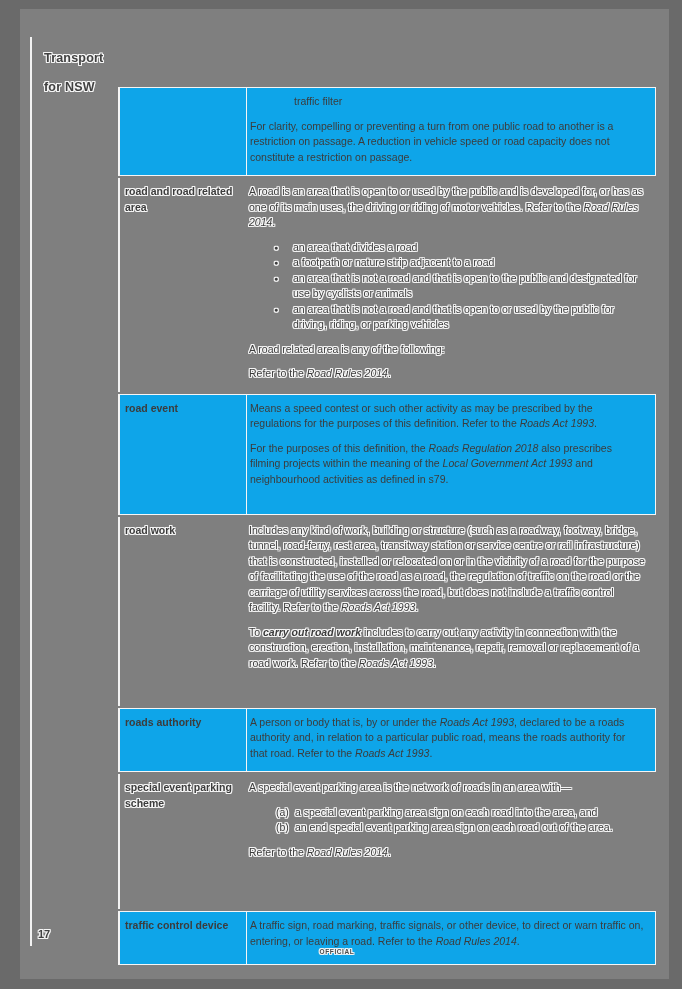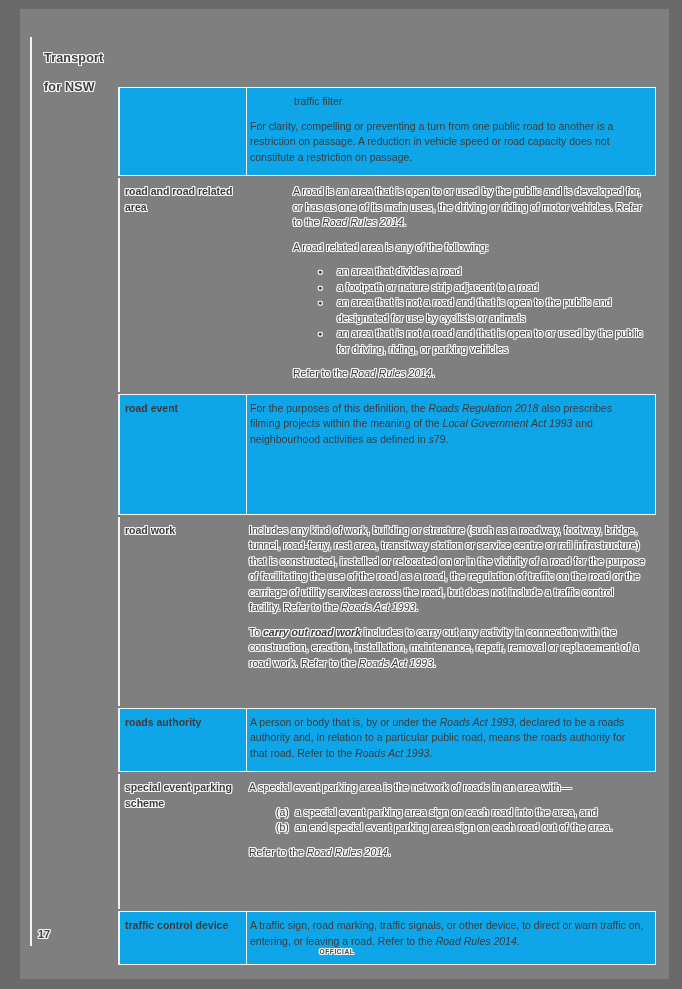--- a/index.html
+++ b/index.html
@@ -44,21 +44,21 @@
     border-left:2px solid #f2f2f2;
     margin-bottom:2px;
     box-sizing:border-box;
   }
   .row.shaded{
     background:#0ea5e9;
     border:1px solid #f5f5f5;
     border-left:2px solid #f5f5f5;
   }
   .row:nth-child(1){min-height:79px;}
-  .row:nth-child(2){min-height:198px;gap:44px;}
+  .row:nth-child(2){min-height:198px;}
   .row:nth-child(3){min-height:121px;}
   .row:nth-child(4){min-height:189px;}
   .row:nth-child(5){min-height:61px;}
   .row:nth-child(6){min-height:135px;}
   .row:nth-child(7){min-height:54px;}
   .term-cell{
     width:126px;flex:none;box-sizing:border-box;
     padding:6px 6px 4px 5px;
     font-weight:700;
   }
@@ -102,45 +102,46 @@
         <div class="term-cell"></div>
         <div class="def-cell">
           <div class="blk indent"><span>traffic filter</span></div>
           <div class="blk"><span>For clarity, compelling or preventing a turn from one public road to another is a restriction on passage. A reduction in vehicle speed or road capacity does not constitute a restriction on passage.</span></div>
         </div>
       </div>
       <div class="row plain ol">
         <div class="term-cell">road and road related area</div>
         <div class="def-cell">
           <div class="blk"><span>A road is an area that is open to or used by the public and is developed for, or has as one of its main uses, the driving or riding of motor vehicles. Refer to the </span><span class="seg-i">Road Rules 2014</span><span>.</span></div>
-          <div class="blk"><span>A road related area is any of the following:</span></div>
           <div class="blk">
             <div class="li">
               <span class="marker" style="font-size: 7px;">●</span>
               <span class="li-text"><span>an area that divides a road</span></span>
             </div>
             <div class="li">
               <span class="marker" style="font-size: 7px;">●</span>
               <span class="li-text"><span>a footpath or nature strip adjacent to a road</span></span>
             </div>
             <div class="li">
               <span class="marker" style="font-size: 7px;">●</span>
               <span class="li-text"><span>an area that is not a road and that is open to the public and designated for use by cyclists or animals</span></span>
             </div>
             <div class="li">
               <span class="marker" style="font-size: 7px;">●</span>
               <span class="li-text"><span>an area that is not a road and that is open to or used by the public for driving, riding, or parking vehicles</span></span>
             </div>
           </div>
+          <div class="blk"><span>A road related area is any of the following:</span></div>
           <div class="blk"><span>Refer to the </span><span class="seg-i">Road Rules 2014</span><span>.</span></div>
         </div>
       </div>
       <div class="row shaded">
         <div class="term-cell">road event</div>
         <div class="def-cell">
+          <div class="blk"><span>Means a speed contest or such other activity as may be prescribed by the regulations for the purposes of this definition. Refer to the </span><span class="seg-i">Roads Act 1993</span><span>.</span></div>
           <div class="blk"><span>For the purposes of this definition, the </span><span class="seg-i">Roads Regulation 2018</span><span> also prescribes filming projects within the meaning of the </span><span class="seg-i">Local Government Act 1993</span><span> and neighbourhood activities as defined in s79.</span></div>
         </div>
       </div>
       <div class="row plain ol">
         <div class="term-cell">road work</div>
         <div class="def-cell">
           <div class="blk"><span>Includes any kind of work, building or structure (such as a roadway, footway, bridge, tunnel, road-ferry, rest area, transitway station or service centre or rail infrastructure) that is constructed, installed or relocated on or in the vicinity of a road for the purpose of facilitating the use of the road as a road, the regulation of traffic on the road or the carriage of utility services across the road, but does not include a traffic control facility. Refer to the </span><span class="seg-i">Roads Act 1993</span><span>.</span></div>
           <div class="blk"><span>To </span><span class="seg-bi">carry out road work</span><span> includes to carry out any activity in connection with the construction, erection, installation, maintenance, repair, removal or replacement of a road work. Refer to the </span><span class="seg-i">Roads Act 1993</span><span>.</span></div>
         </div>
       </div>

